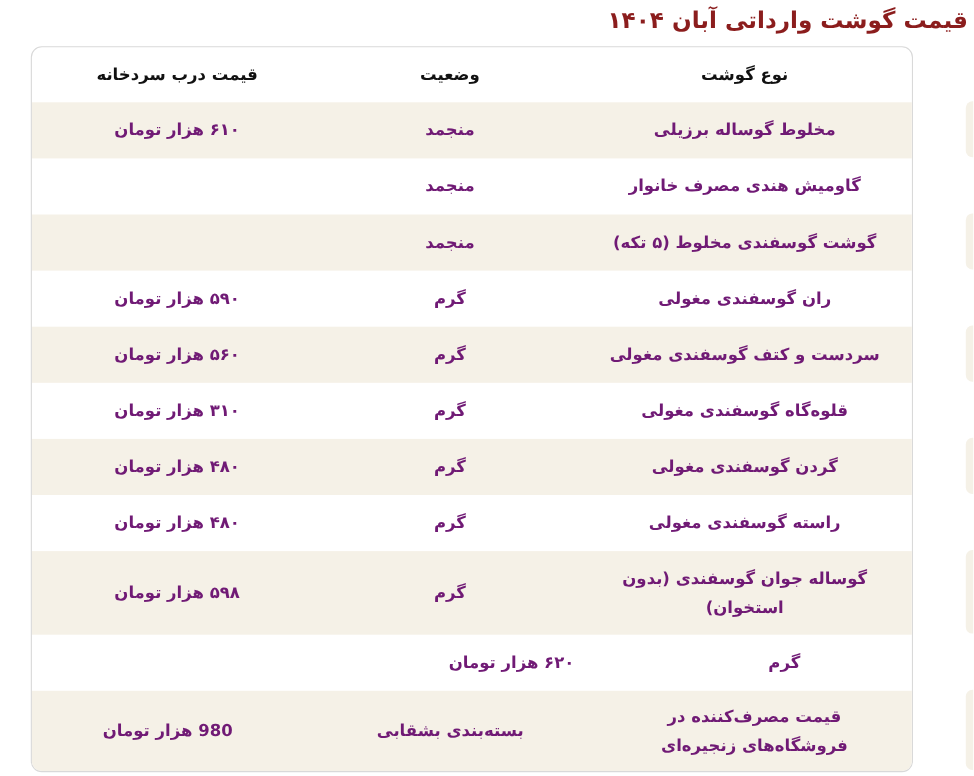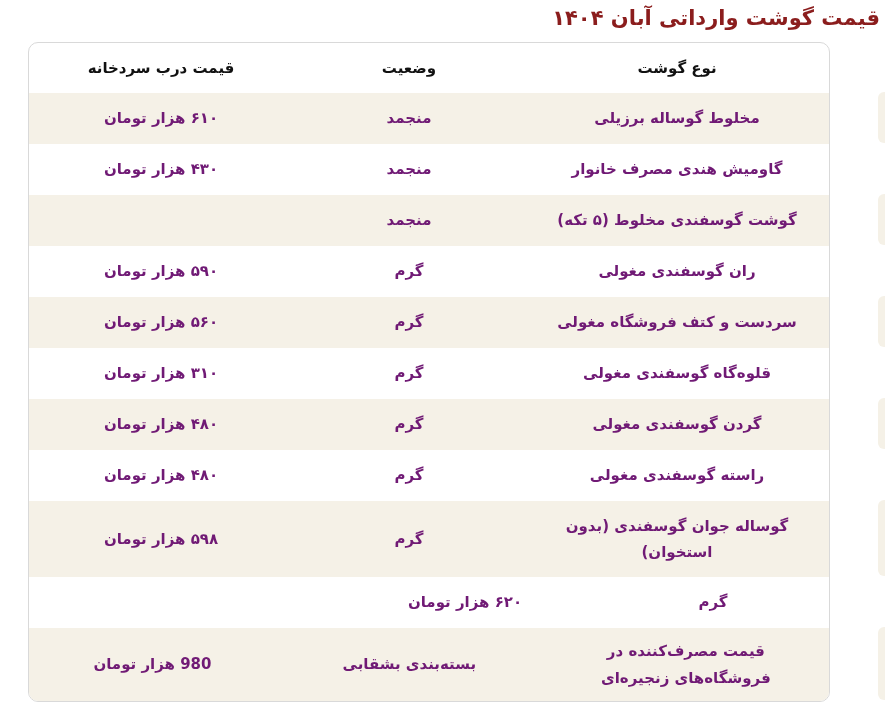--- a/index.html
+++ b/index.html
@@ -52,33 +52,32 @@
   </div>
   <div id="rows">
       <div class="row striped" style="min-height: 51px;">
         <div class="cell col-type">مخلوط گوساله برزیلی</div>
         <div class="cell col-status">منجمد</div>
         <div class="cell col-price">۶۱۰ هزار تومان</div>
       </div>
       <div class="row" style="min-height: 51px;">
         <div class="cell col-type">گاومیش هندی مصرف خانوار</div>
         <div class="cell col-status">منجمد</div>
-        <div class="cell col-price">۴۳۰ هزار تومان</div>
       </div>
       <div class="row striped" style="min-height: 51px;">
         <div class="cell col-type">گوشت گوسفندی مخلوط (۵ تکه)</div>
         <div class="cell col-status">منجمد</div>
       </div>
       <div class="row" style="min-height: 51px;">
         <div class="cell col-type">ران گوسفندی مغولی</div>
         <div class="cell col-status">گرم</div>
         <div class="cell col-price">۵۹۰ هزار تومان</div>
       </div>
       <div class="row striped" style="min-height: 51px;">
-        <div class="cell col-type">سردست و کتف فروشگاه مغولی</div>
+        <div class="cell col-type">سردست و کتف گوسفندی مغولی</div>
         <div class="cell col-status">گرم</div>
         <div class="cell col-price">۵۶۰ هزار تومان</div>
       </div>
       <div class="row" style="min-height: 51px;">
         <div class="cell col-type">قلوه‌گاه گوسفندی مغولی</div>
         <div class="cell col-status">گرم</div>
         <div class="cell col-price">۳۱۰ هزار تومان</div>
       </div>
       <div class="row striped" style="min-height: 51px;">
         <div class="cell col-type">گردن گوسفندی مغولی</div>

